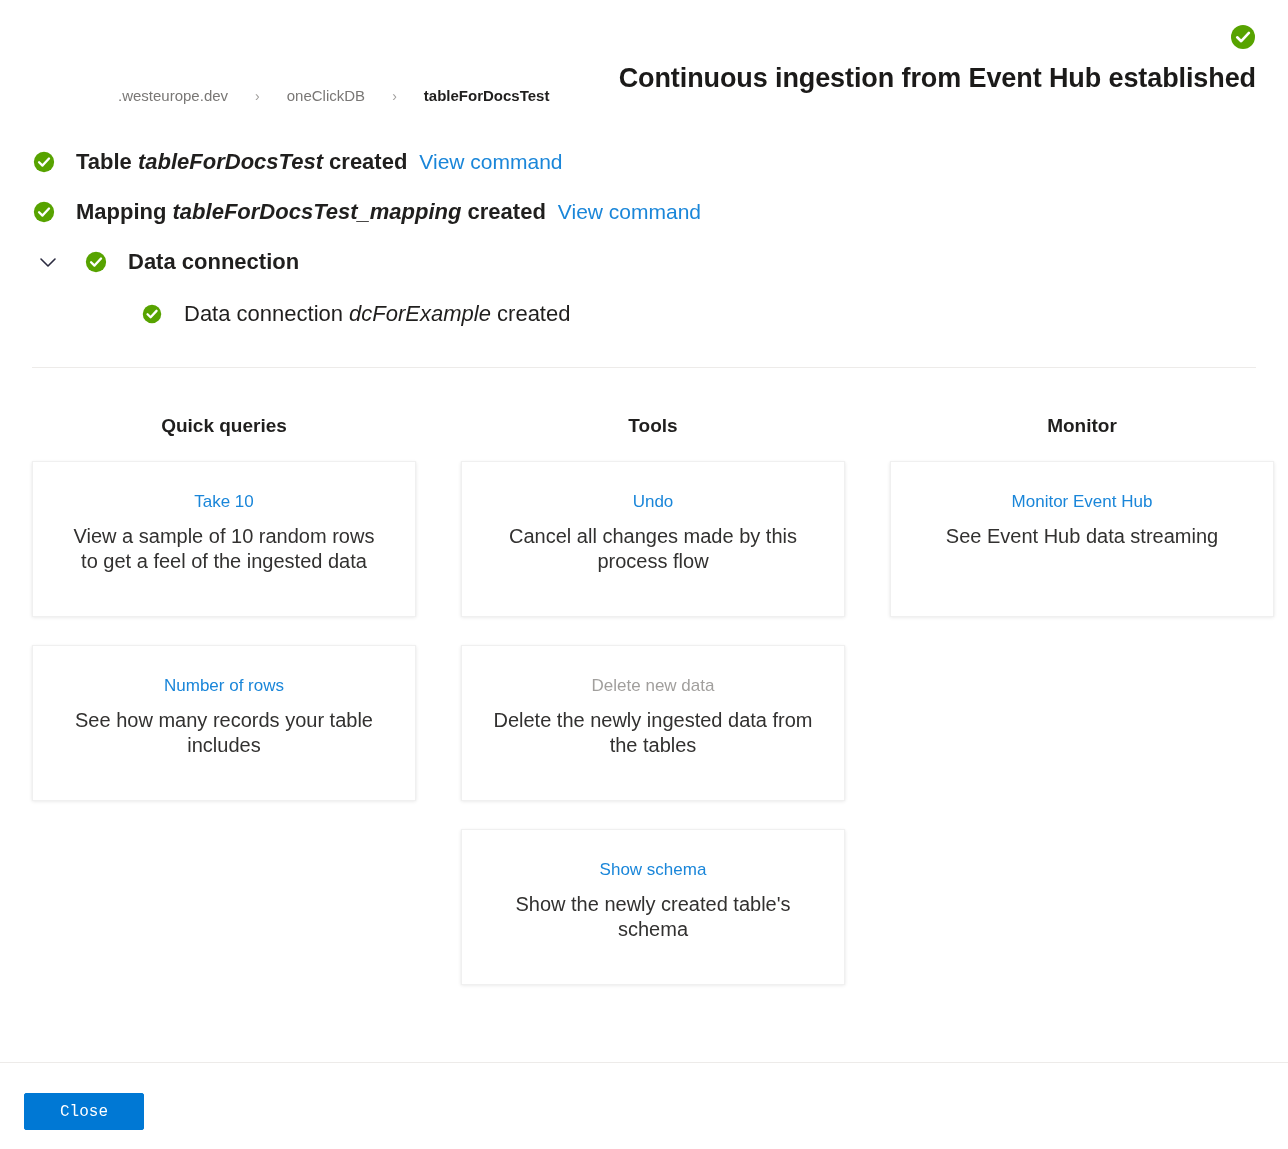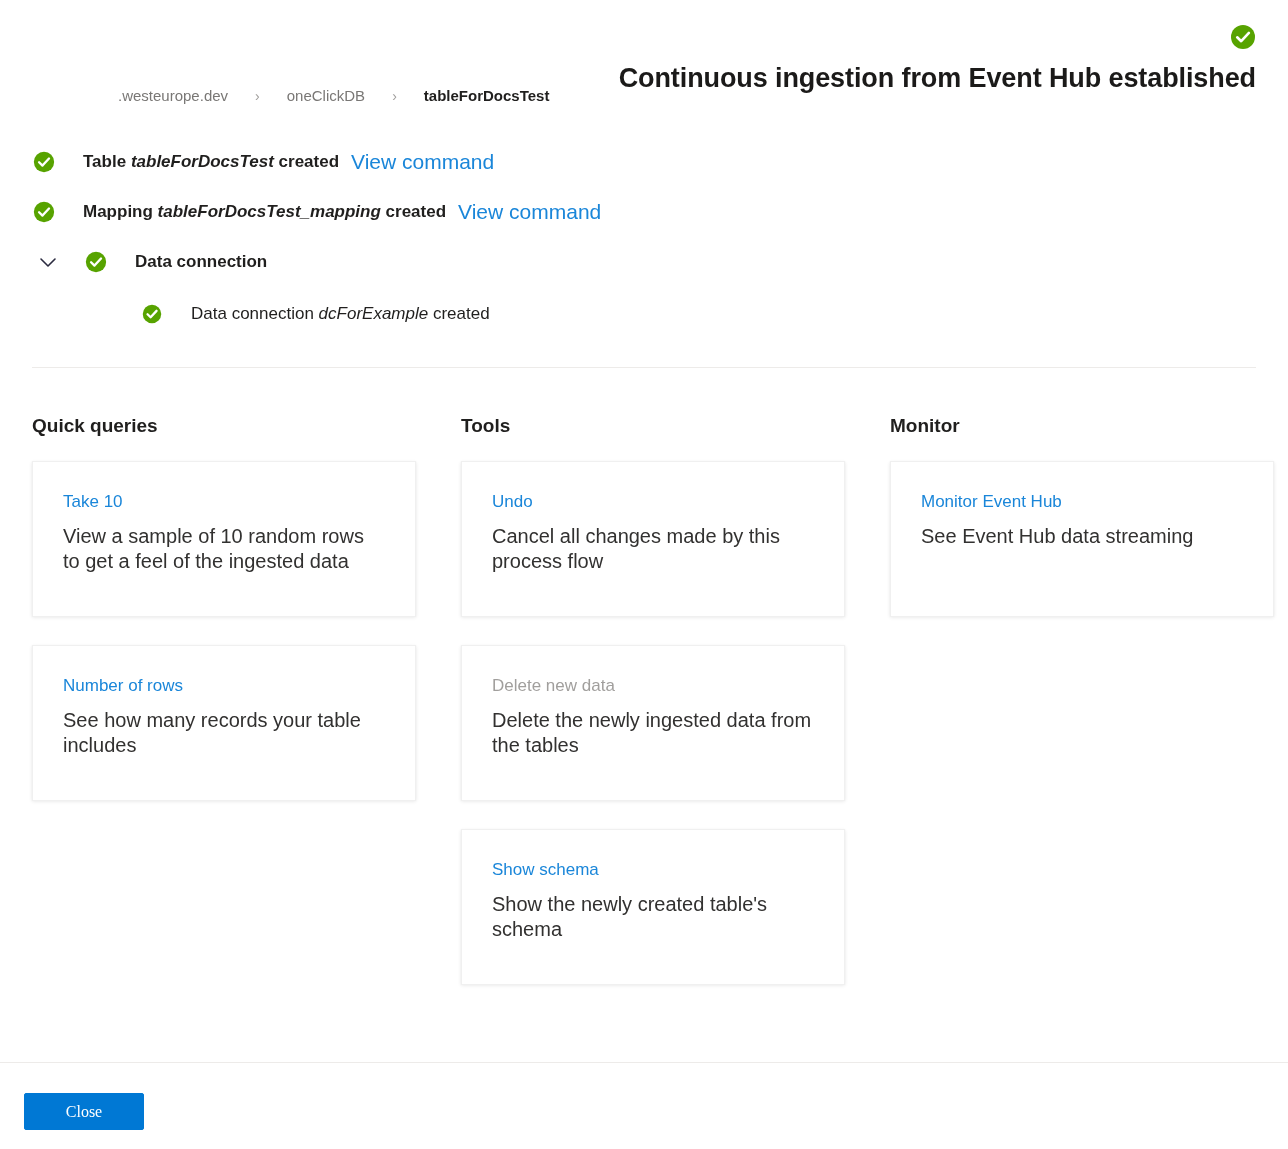--- a/index.html
+++ b/index.html
@@ -98,24 +98,24 @@
   .chevron-btn svg { display: block; }
 
   .status-icon-slot {
     width: 24px;
     flex: 0 0 auto;
     display: flex;
     align-items: center;
     justify-content: center;
   }
   .status-text {
-    font-size: 17px;
+    font-size: 22px;
     line-height: 24px;
     color: #201f1e;
-    margin-left: 27px;
+    margin-left: 20px;
     white-space: nowrap;
   }
   .status-text.bold { font-weight: 700; }
   .status-text .em { font-style: italic; }
   .status-text.plain { font-weight: 400; }
 
   .inline-link {
     color: #1a86d9;
     font-size: 21px;
     line-height: 24px;
@@ -137,20 +137,21 @@
   .columns {
     display: flex;
     padding: 0 32px;
     margin-top: 45px;
     gap: 45px;
     align-items: flex-start;
   }
   .column {
     width: 384px;
     flex: 0 0 auto;
+    text-align: center;
   }
   .column-title {
     font-size: 19px;
     font-weight: 600;
     color: #201f1e;
     line-height: 26px;
     margin-bottom: 22px;
   }
   .card {
     background: #ffffff;
@@ -194,21 +195,21 @@
   .close-btn {
     position: absolute;
     left: 24px;
     top: 30px;
     width: 120px;
     height: 37px;
     background: #0078d4;
     color: #ffffff;
     border: 1px solid #0078d4;
     border-radius: 2px;
-    font-family: Liberation Serif, serif;
+    font-family: Liberation Mono, monospace;
     font-size: 16px;
     line-height: 1;
     cursor: pointer;
     padding: 0;
   }
 </style>
 </head>
 <body>
 
 <div class="header">

